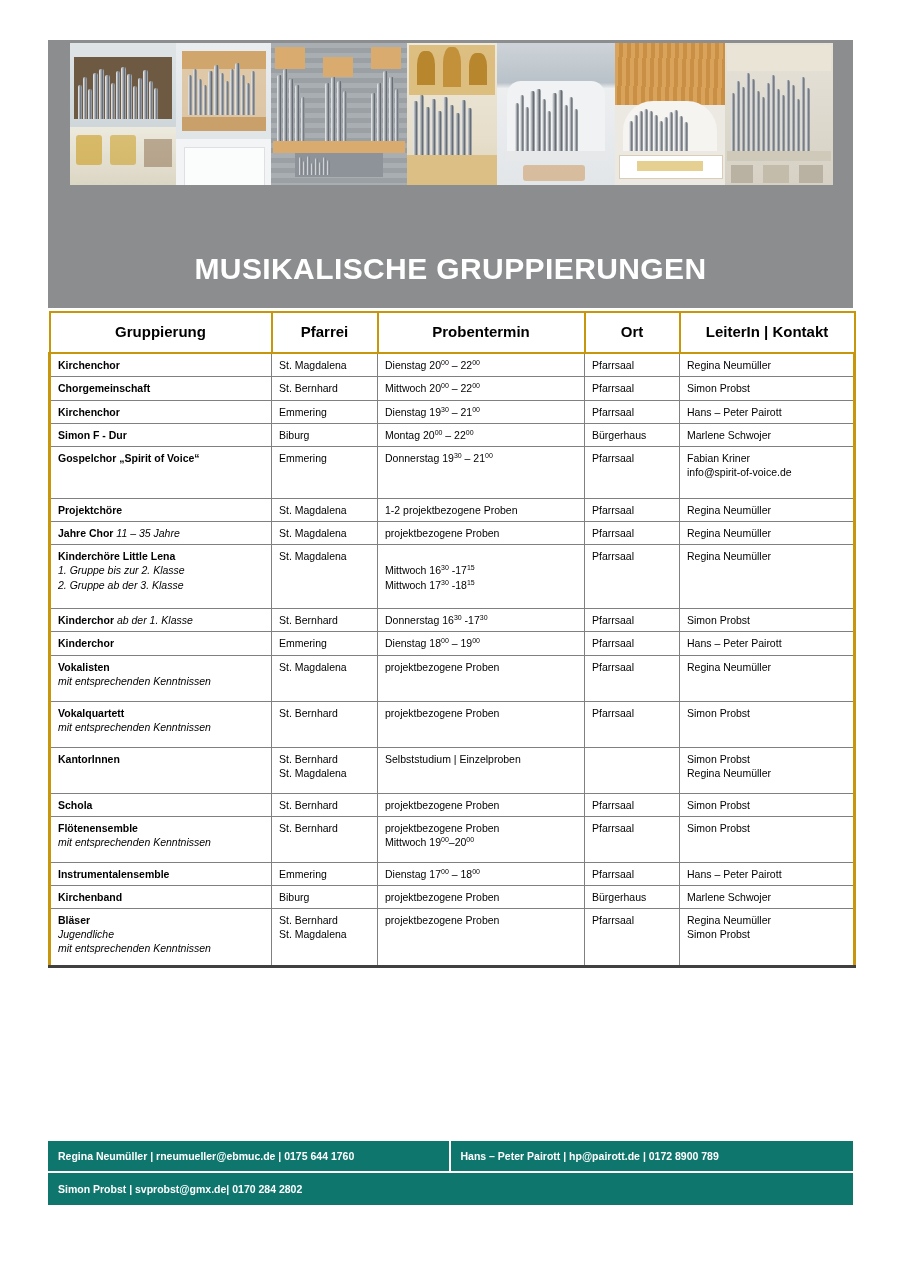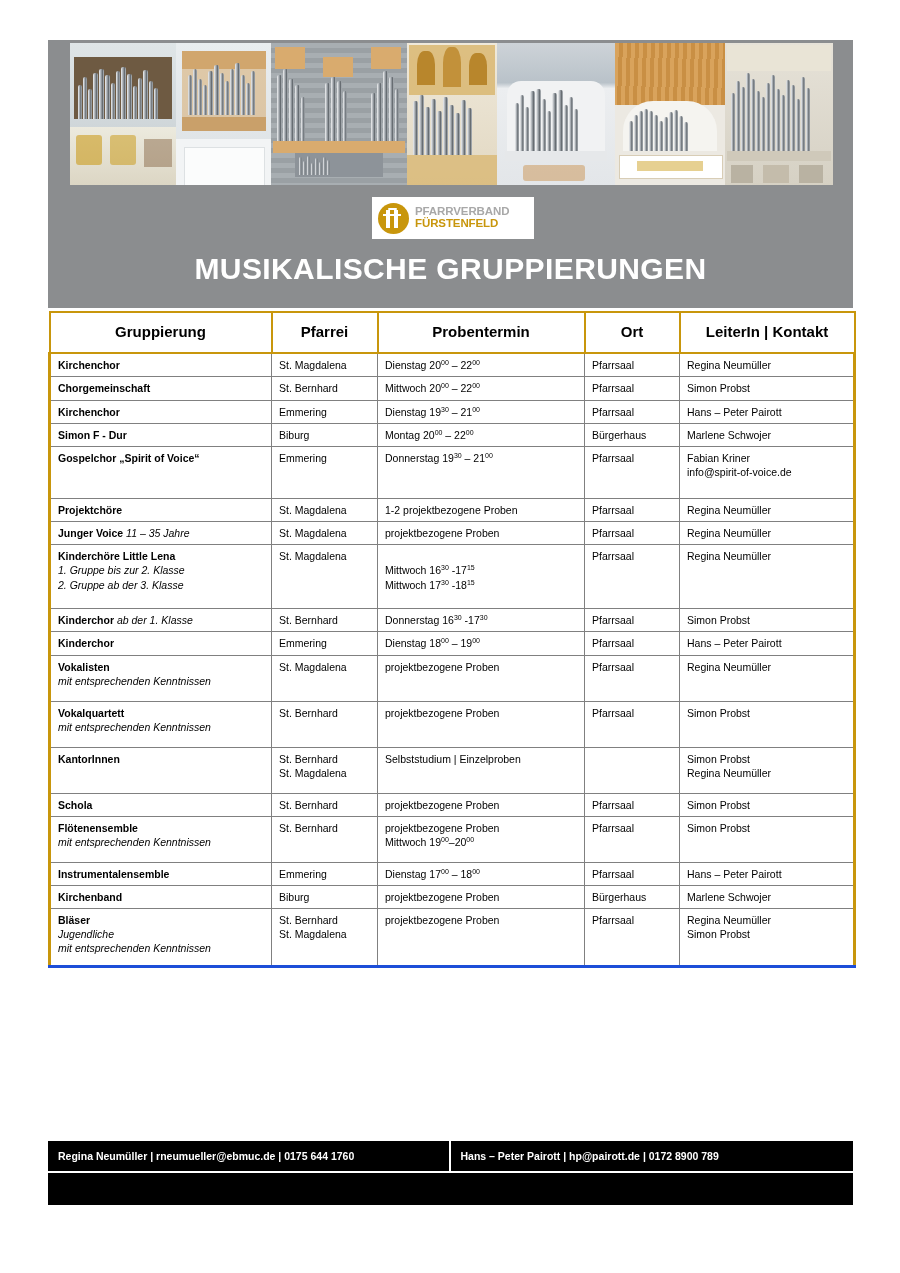--- a/index.html
+++ b/index.html
@@ -129,42 +129,42 @@
     border: 2px solid #c8960c;
     text-align: center;
     font-size: 15px;
     font-weight: bold;
     padding: 9px 4px 10px 4px;
     vertical-align: middle;
   }
   
   table.main tbody td:first-child { border-left: 3px solid #c8960c; }
   table.main tbody td:last-child  { border-right: 3px solid #c8960c; }
-  table.main tbody tr:last-child td { border-bottom: 3px solid #1d4ed8; }
+  table.main tbody tr:last-child td { border-bottom: 3px solid #404040; }
 
   .c-grp { width: 222px; }
   .c-pfa { width: 106px; }
   .c-pro { width: 207px; }
   .c-ort { width: 95px; }
   .c-lei { width: 175px; }
 
   .g-name { font-weight: bold; }
   .g-sub  { font-style: italic; font-weight: normal; }
   .g-sub-block { font-style: italic; display: block; }
   .line { display: block; }
   sup { font-size: 7px; vertical-align: super; line-height: 0; }
 
   
   .footer {
     position: absolute;
     left: 48px;
     top: 1141px;
     width: 805px;
     height: 64px;
-    background: #000000;
+    background: #0f766e;
     box-sizing: border-box;
   }
   .footer-grid {
     position: absolute;
     left: 0; top: 0; right: 0; bottom: 0;
     display: grid;
     grid-template-columns: 1fr 1fr;
     grid-template-rows: 1fr 1fr;
   }
   .fcell {
@@ -363,32 +363,20 @@
           <div class="pipe" style="width:4px;height:74px;"></div>
           <div class="pipe" style="width:4px;height:63px;"></div>
         </div>
         <div class="case" style="left:2px;top:108px;width:104px;height:10px;background:#cfc9ba;"></div>
         <div class="case" style="left:6px;top:122px;width:22px;height:18px;background:#b9b2a2;"></div>
         <div class="case" style="left:38px;top:122px;width:26px;height:18px;background:#c4bcab;"></div>
         <div class="case" style="left:74px;top:122px;width:24px;height:18px;background:#b9b2a2;"></div>
       </div>
     </div>
 
-    <div class="logo-box">
-      <div class="logo-emblem">
-        <div class="bar" style="left:8px;top:7px;width:3.5px;height:18px;"></div>
-        <div class="bar" style="left:16px;top:7px;width:3.5px;height:18px;"></div>
-        <div class="bar" style="left:5px;top:11px;width:18px;height:2.6px;"></div>
-        <div class="bar" style="left:9.5px;top:5px;width:9px;height:2.6px;border-radius:1px;"></div>
-      </div>
-      <div class="logo-text">
-        <span class="logo-l1">PFARRVERBAND</span>
-        <span class="logo-l2">FÜRSTENFELD</span>
-      </div>
-    </div>
 
     <div class="doc-title">MUSIKALISCHE GRUPPIERUNGEN</div>
   </div>
 
   <div class="table-wrap">
     <table class="main">
       <colgroup>
         <col class="c-grp">
           <col class="c-pfa">
           <col class="c-pro">
@@ -490,21 +478,21 @@
               <span class="line">1-2 projektbezogene Proben</span>
             </td>
             <td>
               <span class="line">Pfarrsaal</span>
             </td>
             <td>
               <span class="line">Regina Neumüller</span>
             </td>
           </tr>
           <tr>
-            <td><span class="g-name">Junger Voice</span><span class="g-sub"> 11 – 35 Jahre</span></td>
+            <td><span class="g-name">Jahre Chor</span><span class="g-sub"> 11 – 35 Jahre</span></td>
             <td>
               <span class="line">St. Magdalena</span>
             </td>
             <td>
               <span class="line">projektbezogene Proben</span>
             </td>
             <td>
               <span class="line">Pfarrsaal</span>
             </td>
             <td>
@@ -684,16 +672,17 @@
             </td>
           </tr>
         </tbody>
     </table>
   </div>
 
   <div class="footer">
     <div class="footer-grid">
       <div class="fcell left-col row-top">Regina Neumüller | rneumueller@ebmuc.de | 0175 644 1760</div>
       <div class="fcell row-top">Hans – Peter Pairott |  hp@pairott.de | 0172 8900 789</div>
+      <div class="fcell">Simon Probst | svprobst@gmx.de| 0170 284 2802</div>
     </div>
   </div>
 
 </div>
 
 </body></html>

